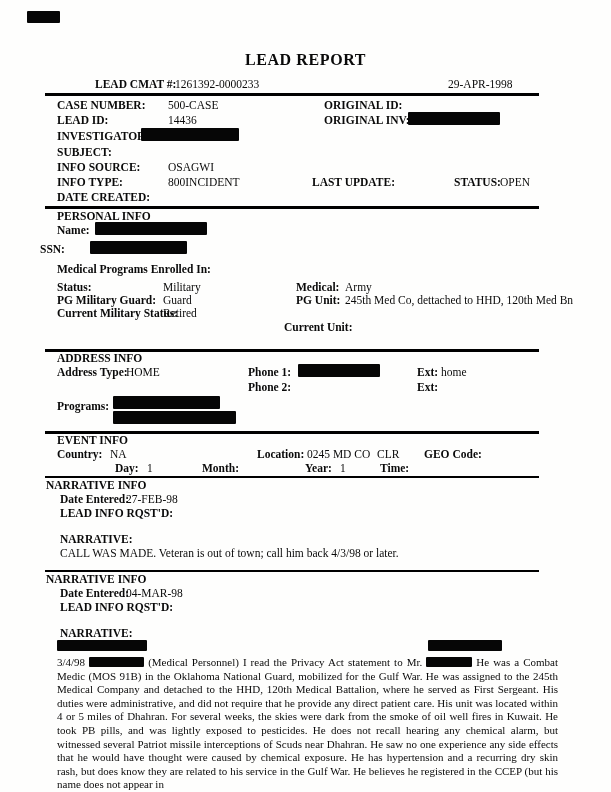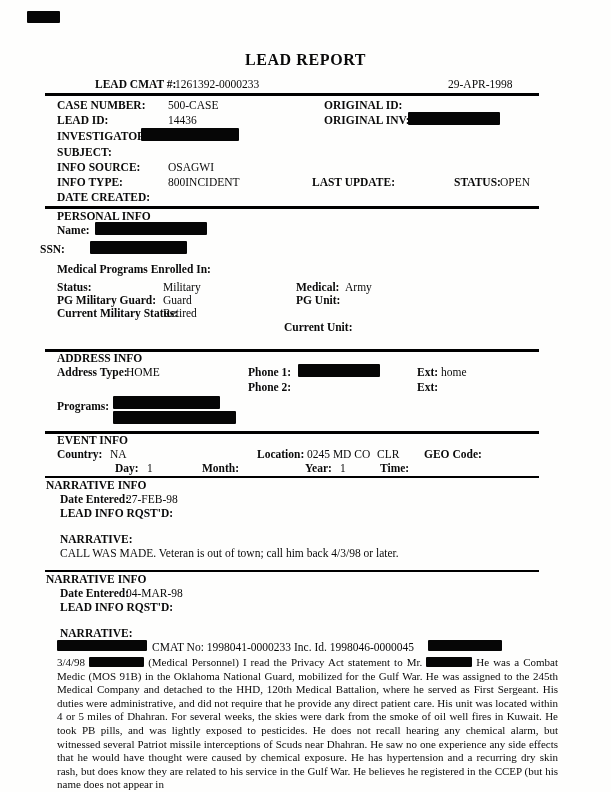--- a/index.html
+++ b/index.html
@@ -64,20 +64,21 @@
   <span class="t b" style="left:57px;top:263px">Medical  Programs Enrolled In:</span>
 
   <span class="t b" style="left:57px;top:281px">Status:</span>
   <span class="t" style="left:163px;top:281px">Military</span>
   <span class="t b" style="left:296px;top:281px">Medical:</span>
   <span class="t" style="left:345px;top:281px">Army</span>
 
   <span class="t b" style="left:57px;top:294px">PG Military Guard:</span>
   <span class="t" style="left:163px;top:294px">Guard</span>
   <span class="t b" style="left:296px;top:294px">PG Unit:</span>
+  <span class="t" style="left:345px;top:294px">245th Med Co, dettached to HHD, 120th Med Bn</span>
 
   <span class="t b" style="left:57px;top:307px">Current Military Status:</span>
   <span class="t" style="left:163px;top:307px">Retired</span>
 
   <span class="t b" style="left:284px;top:321px">Current Unit:</span>
 
   <div class="rule" style="top:349px"></div>
 
   <span class="t b" style="left:57px;top:352px">ADDRESS INFO</span>
   <span class="t b" style="left:57px;top:366px">Address Type:</span>
@@ -122,20 +123,19 @@
 
   <div class="rule thin" style="top:570px"></div>
 
   <span class="t b" style="left:46px;top:573px">NARRATIVE INFO</span>
   <span class="t b" style="left:60px;top:587px">Date Entered:</span>
   <span class="t" style="left:126px;top:587px">04-MAR-98</span>
   <span class="t b" style="left:60px;top:601px">LEAD INFO RQST'D:</span>
   <span class="t b" style="left:60px;top:627px">NARRATIVE:</span>
 
   <div class="rd" style="left:57px;top:640px;width:90px;height:11px"></div>
-  <span class="t" style="left:152px;top:641px">CMAT No: 1998041-0000233   Inc. Id. 1998046-0000045</span>
   <div class="rd" style="left:428px;top:640px;width:74px;height:11px"></div>
 
   <div class="para" style="left:57px;top:656px;width:501px">
     <span>3/4/98</span><span class="rdi" style="width:55px"></span><span>(Medical Personnel)  I read the Privacy Act statement to Mr.</span><span class="rdi" style="width:46px"></span><span>He was a Combat Medic (MOS 91B) in the Oklahoma National Guard, mobilized for the Gulf War.  He was assigned to the 245th Medical Company and detached to the HHD, 120th Medical Battalion, where he served as First Sergeant.  His duties were administrative, and did not require that he provide any direct patient care.  His unit was located within 4 or 5 miles of Dhahran.  For several weeks, the skies were dark from the smoke of oil well fires in Kuwait.  He took PB pills, and was lightly exposed to pesticides.  He does not recall hearing any chemical alarm, but witnessed several Patriot missile interceptions of Scuds near Dhahran.  He saw no one experience any side effects that he would have thought were caused by chemical exposure.  He has hypertension and a recurring dry skin rash, but does know they are related to his service in the Gulf War.  He believes he registered in the CCEP (but his name does not appear in</span>
   </div>
 
 </div>
 
 </body></html>

